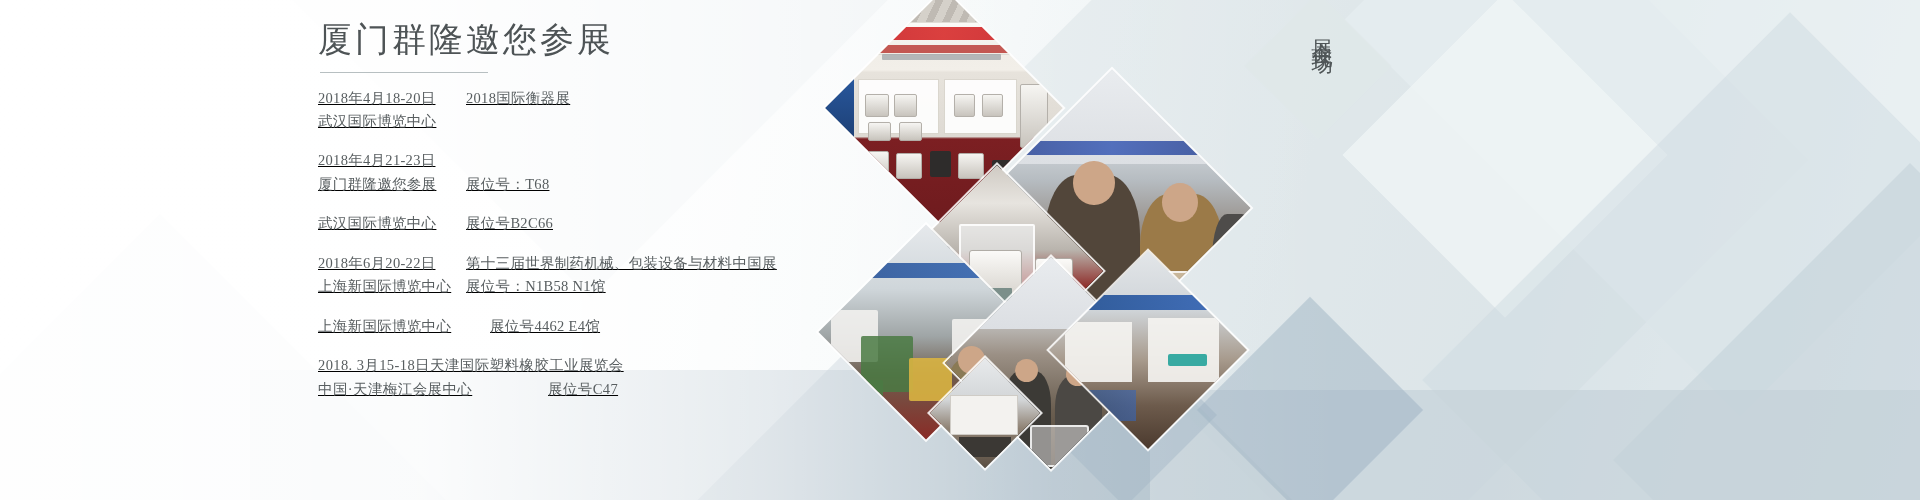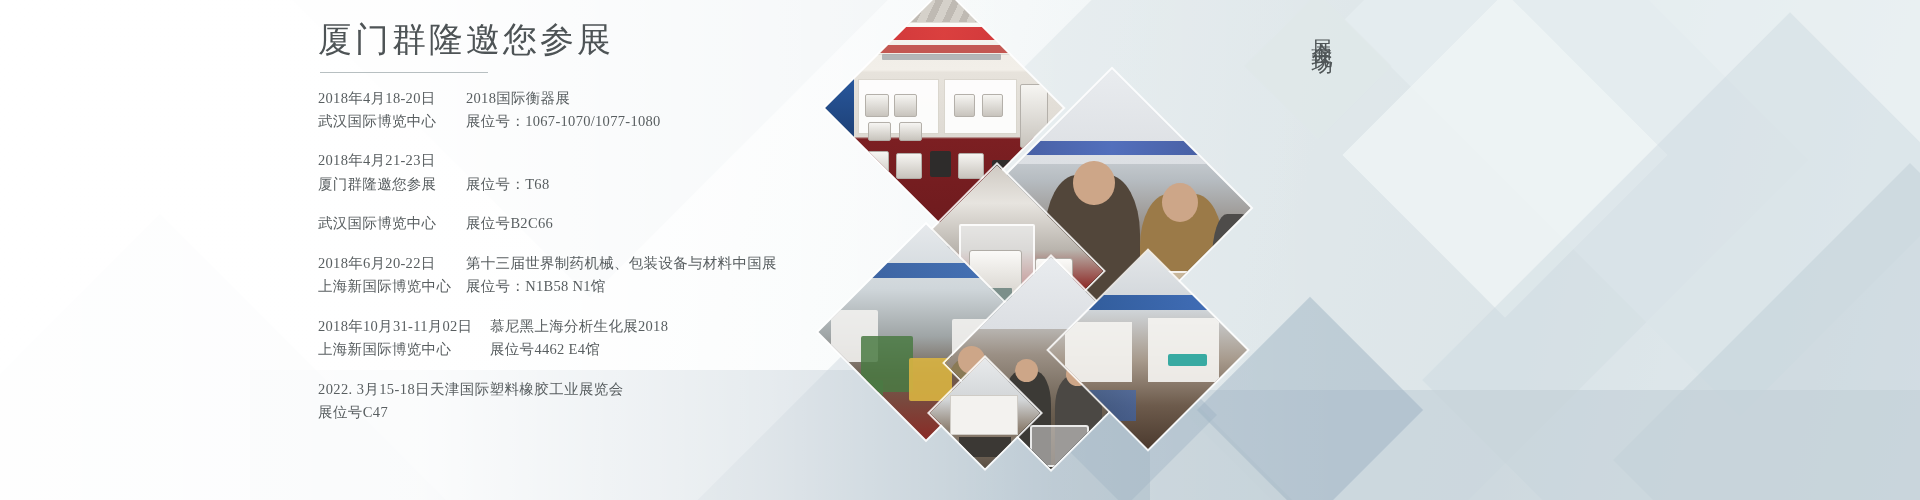--- a/index.html
+++ b/index.html
@@ -41,21 +41,21 @@
         rgba(255,255,255,.97) 0%,rgba(255,255,255,.92) 22%,rgba(255,255,255,.55) 40%,
         rgba(255,255,255,.12) 55%,rgba(255,255,255,0) 70%);pointer-events:none;}
 
   
   #panel{position:absolute;left:318px;top:18px;width:760px;}
   #headline{
     font-size:34px;color:#4e5456;letter-spacing:3px;line-height:1.25;
     font-family:"DejaVu Serif","Liberation Serif",serif;font-weight:400;
   }
   #head-rule{width:168px;height:1px;background:#b7bfc1;margin:11px 0 14px 2px;}
-  .evt{margin-bottom:16px;}
+  .evt{margin-bottom:16px;text-decoration:underline;}
   .erow{display:flex;align-items:baseline;white-space:nowrap;
          font-size:14.5px;color:#585e60;line-height:1.62;letter-spacing:.3px;}
   .c1{width:148px;flex:0 0 148px;}
   .c2{flex:0 0 auto;}
   .evt-last .erow{letter-spacing:.4px;}
   .evt-last .c1{width:auto;flex:0 0 auto;}
   .evt-last .e2 .c1{width:230px;flex:0 0 230px;}
 
   
   #collage{position:absolute;left:836px;top:0;width:420px;height:500px;}
@@ -262,21 +262,20 @@
     <div id="headline">厦门群隆邀您参展</div>
     <div id="head-rule"></div>
 
     <div class="evt">
       <div class="erow">
         <span class="c1">2018年4月18-20日</span>
         <span class="c2">2018国际衡器展</span>
       </div>
       <div class="erow">
         <span class="c1">武汉国际博览中心</span>
-        <span class="c2">展位号：1067-1070/1077-1080</span>
       </div>
     </div>
 
     <div class="evt">
       <div class="erow">
         <span class="c1">2018年4月21-23日</span>
       </div>
       <div class="erow">
         <span class="c1">厦门群隆邀您参展</span>
         <span class="c2">展位号：T68</span>
@@ -296,32 +295,29 @@
         <span class="c2">第十三届世界制药机械、包装设备与材料中国展</span>
       </div>
       <div class="erow">
         <span class="c1">上海新国际博览中心</span>
         <span class="c2">展位号：N1B58 N1馆</span>
       </div>
     </div>
 
     <div class="evt">
       <div class="erow">
-        <span class="c1" style="width:172px;flex:0 0 172px;">2018年10月31-11月02日</span>
-        <span class="c2">慕尼黑上海分析生化展2018</span>
-      </div>
-      <div class="erow">
         <span class="c1" style="width:172px;flex:0 0 172px;">上海新国际博览中心</span>
         <span class="c2">展位号4462 E4馆</span>
       </div>
     </div>
 
     <div class="evt evt-last">
       <div class="erow e1">
-        <span class="c1">2022. 3月15-18日天津国际塑料橡胶工业展览会</span>
+        <span class="c1">2018. 3月15-18日天津国际塑料橡胶工业展览会</span>
       </div>
       <div class="erow e2">
+        <span class="c1">中国·天津梅江会展中心</span>
         <span class="c2">展位号C47</span>
       </div>
     </div>
   </div>
 
 </div>
 
 </body></html>

